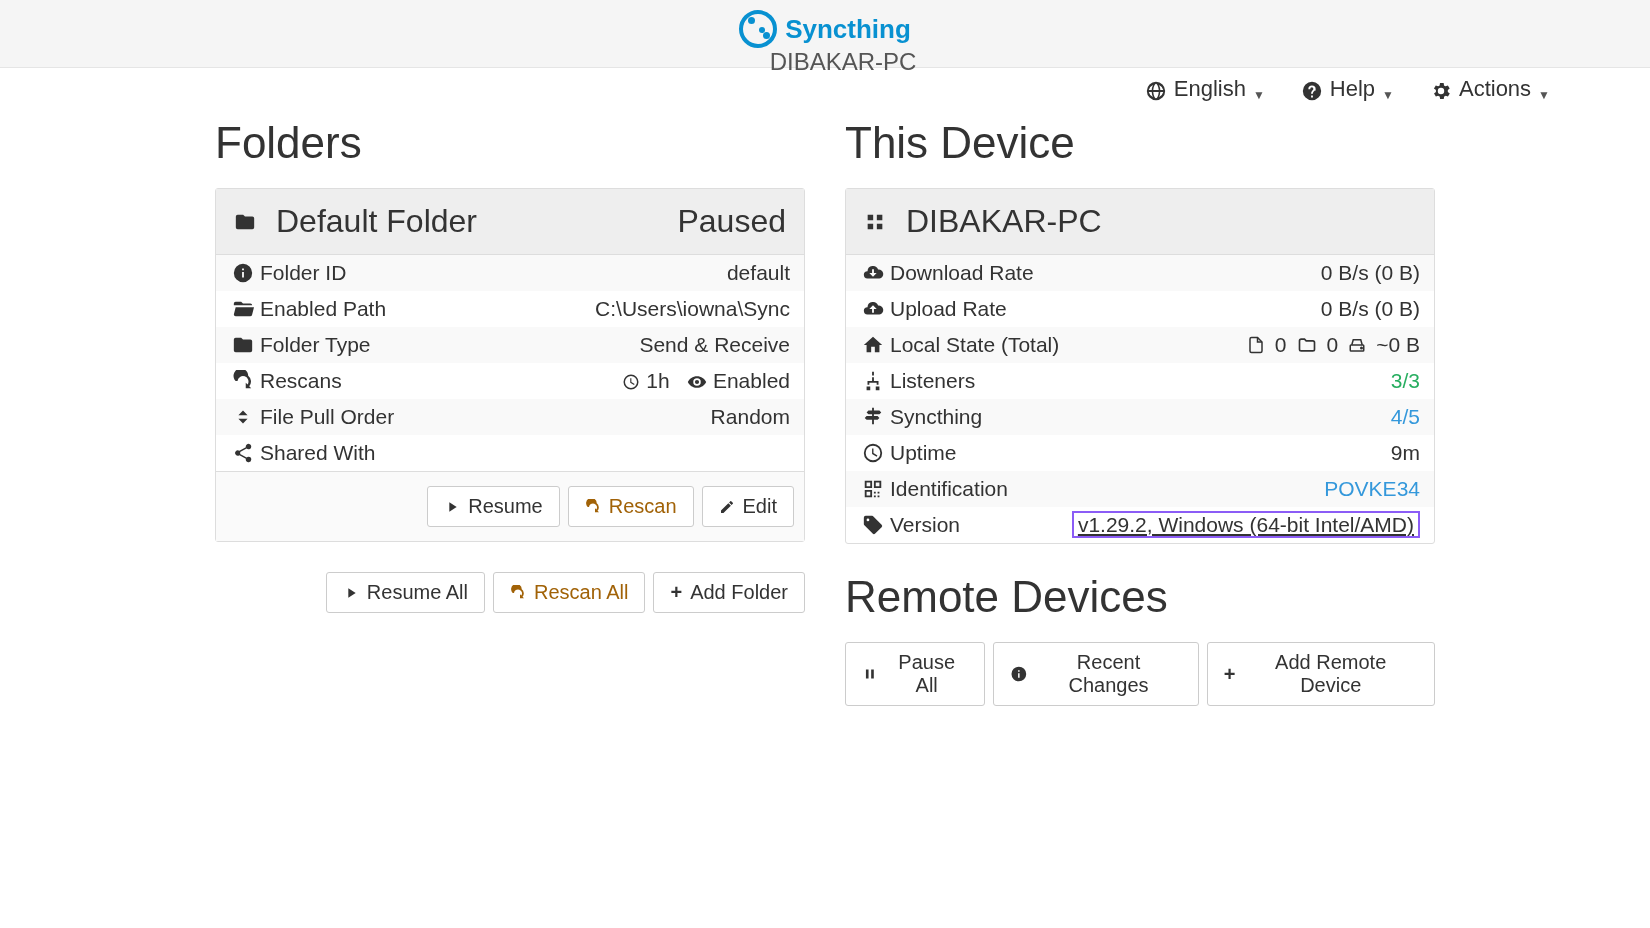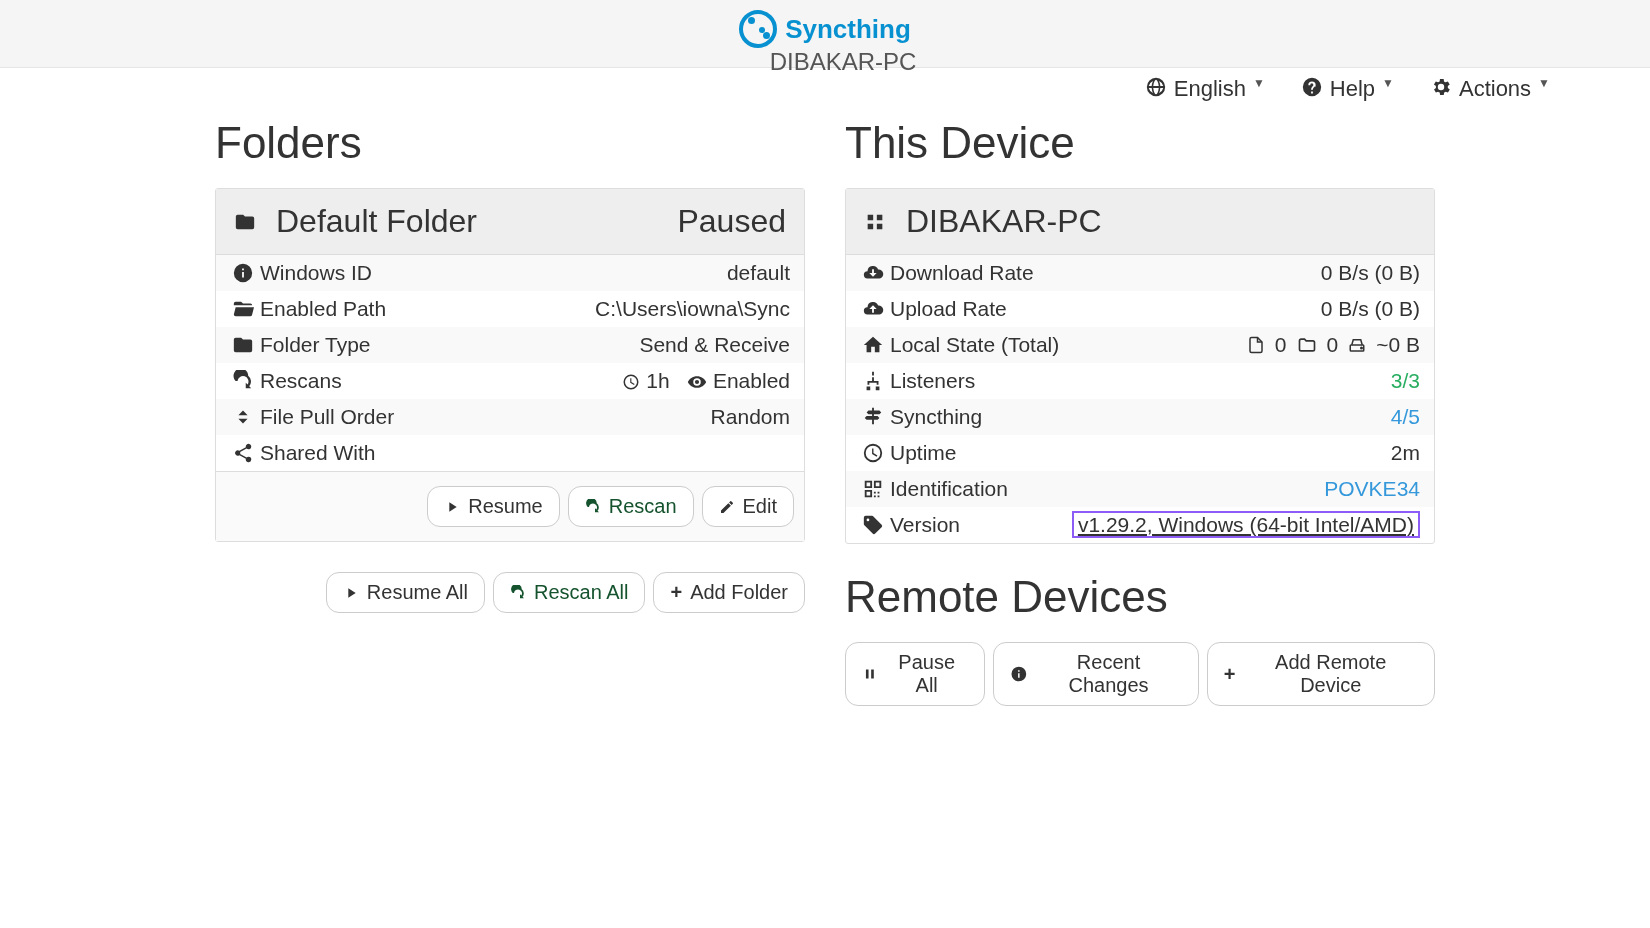--- a/index.html
+++ b/index.html
@@ -41,21 +41,21 @@
     color: #0891d1;
     font-weight: 700;
     font-size: 26px;
   }
   .device-name-top {
     margin-left: 36px;
     color: #555;
     font-size: 24px;
   }
   .nav-right { margin-left: auto; display:flex; gap: 36px; }
-  .nav-item { display:flex; align-items:flex-start; gap:7px; color:#333; cursor:pointer; font-size:22px;}
+  .nav-item { display:flex; align-items:flex-end; gap:7px; color:#333; cursor:pointer; font-size:22px;}
   .nav-item .caret { font-size:12px; color:#555; }
   .container {
     max-width: 1260px;
     margin: 0 auto;
     padding: 50px 20px;
     display: flex;
     gap: 40px;
   }
   .col-left { flex: 1; min-width: 0;}
   .col-right { flex: 1; min-width: 0;}
@@ -97,28 +97,28 @@
     gap: 8px;
     padding: 14px 10px;
     border-top:1px solid #ddd;
     background:#fafafa;
   }
   .btn {
     border: 1px solid #ccc;
     background: #fff;
     padding: 8px 16px;
     font-size: 20px;
-    border-radius: 13px;
+    border-radius: 3px;
     display:inline-flex;
     align-items:center;
     gap:8px;
     cursor:pointer;
     color:#333;
   }
-  .btn.muted { color:#14532d; }
+  .btn.muted { color:#a16207; }
   .global-btns {
     display:flex;
     justify-content:flex-end;
     gap: 8px;
     margin-top: 30px;
   }
   .link-blue { color:#3498db; }
   .link-green { color:#27ae60; }
   .highlight-box {
     border: 2px solid #8b5cf6;
@@ -178,21 +178,21 @@
         <span>Default Folder</span>
         <span class="status">Paused</span>
       </div>
       <div class="info-list">
         <div class="info-row">
           <span class="icon">
               <svg class="icon-svg" viewBox="0 0 24 24">
                 <path d="M12 2a10 10 0 100 20 10 10 0 000-20zm1 15h-2v-6h2v6zm0-8h-2V7h2v2z"></path>
               </svg>
             </span>
-          <span class="label">Windows ID</span>
+          <span class="label">Folder ID</span>
           <span class="value">default</span>
         </div>
         <div class="info-row">
           <span class="icon">
               <svg class="icon-svg" viewBox="0 0 24 24">
                 <path d="M20 6h-8l-2-2H4a2 2 0 00-2 2v2h20V8a2 2 0 00-2-2zM2 18a2 2 0 002 2h16a2 2 0 002-2l2-8H4l-2 8z"></path>
               </svg>
             </span>
           <span class="label">Enabled Path</span>
           <span class="value">C:\Users\iowna\Sync</span>
@@ -356,21 +356,21 @@
           <span class="label">Syncthing</span>
           <span class="value link-blue">4/5</span>
         </div>
         <div class="info-row">
           <span class="icon">
               <svg class="icon-svg" viewBox="0 0 24 24">
                 <path d="M12 2a10 10 0 100 20 10 10 0 000-20zm0 18a8 8 0 110-16 8 8 0 010 16zm.5-13H11v6l5 3 .8-1.3-4.3-2.6V7z"></path>
               </svg>
             </span>
           <span class="label">Uptime</span>
-          <span class="value">2m</span>
+          <span class="value">9m</span>
         </div>
         <div class="info-row">
           <span class="icon">
               <svg class="icon-svg" viewBox="0 0 24 24">
                 <path d="M3 3h8v8H3V3zm2 2v4h4V5H5zm8-2h8v8h-8V3zm2 2v4h4V5h-4zM3 13h8v8H3v-8zm2 2v4h4v-4H5zm8 0h2v2h-2v-2zm4 0h2v2h-2v-2zm-4 4h2v2h-2v-2zm4 0h2v2h-2v-2z"></path>
               </svg>
             </span>
           <span class="label">Identification</span>
           <span class="value link-blue">POVKE34</span>
         </div>

